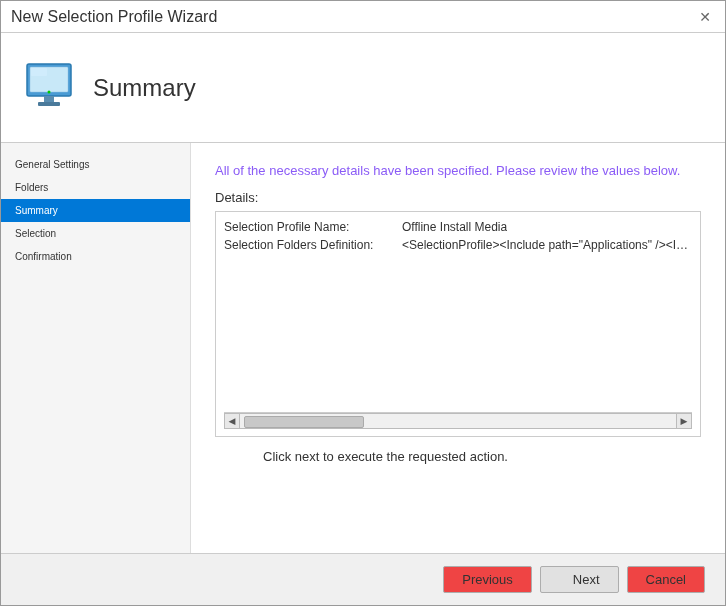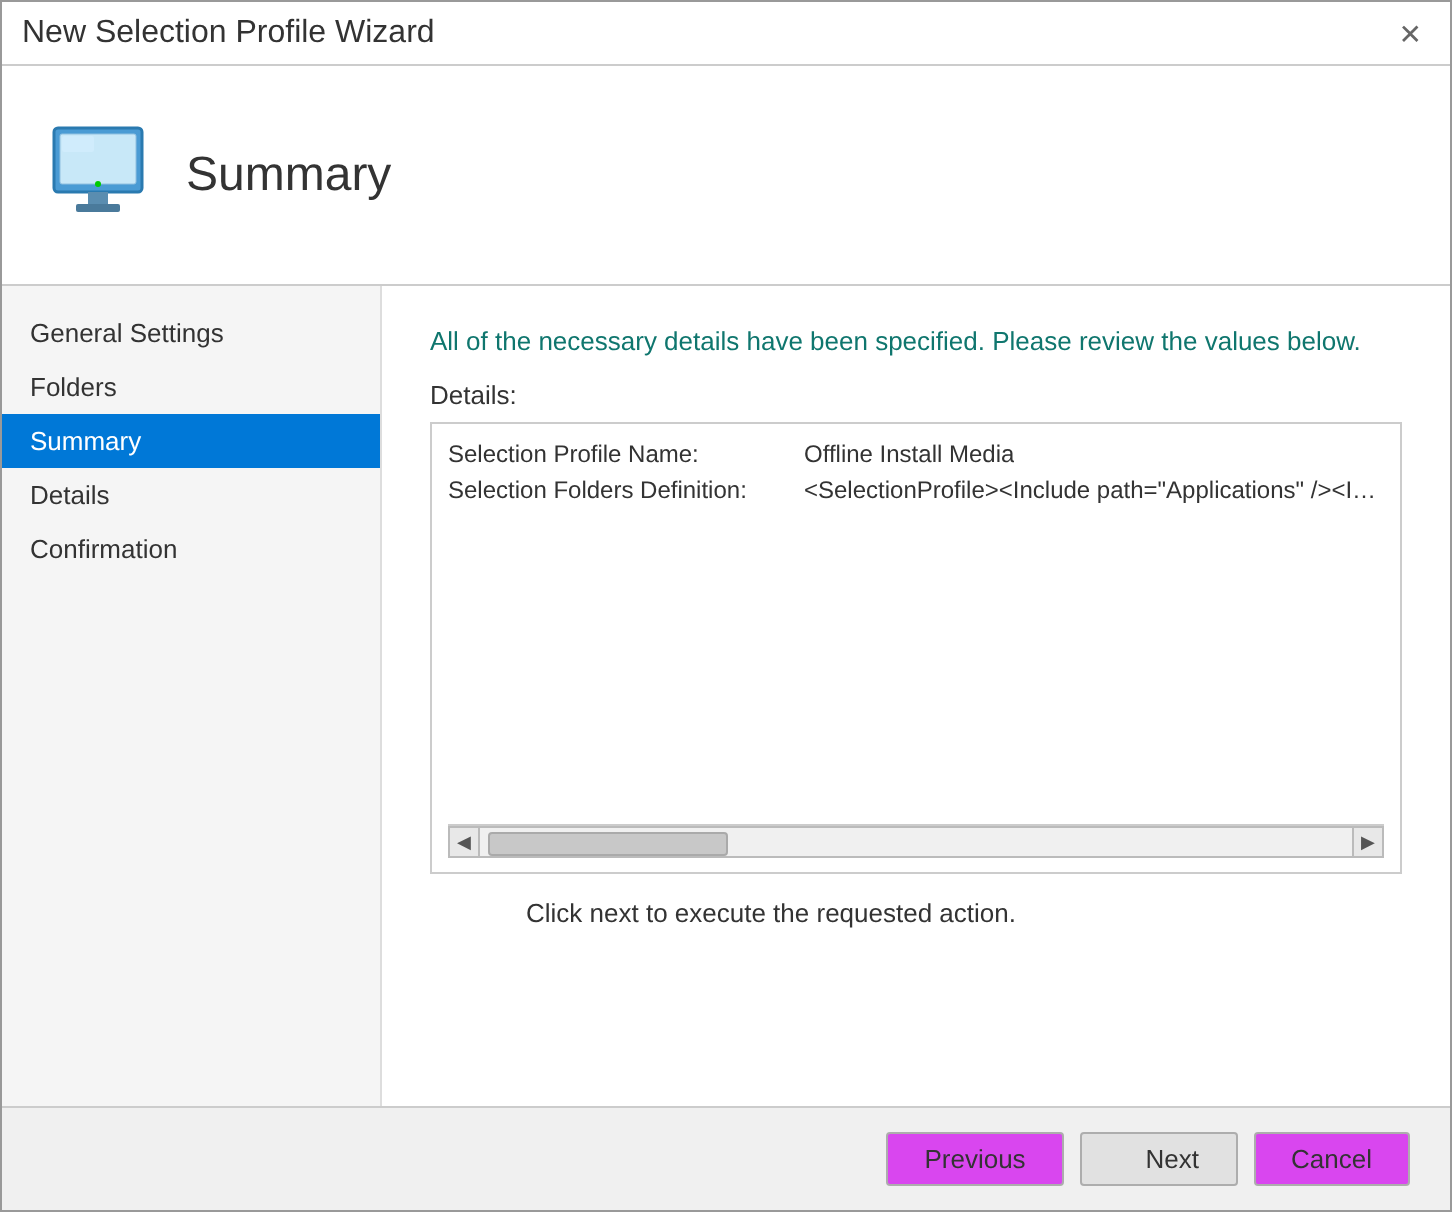--- a/index.html
+++ b/index.html
@@ -61,36 +61,36 @@
     }
     .sidebar {
       width: 190px;
       background: #f5f5f5;
       border-right: 1px solid #ddd;
       padding-top: 10px;
       flex-shrink: 0;
     }
     .sidebar-item {
       padding: 6px 14px;
-      font-size: 13px;
+      font-size: 10px;
       color: #333;
       cursor: pointer;
     }
     .sidebar-item.active {
       background: #0078d7;
       color: #fff;
     }
     .content-area {
       flex: 1;
       background: #fff;
       padding: 20px 24px;
       overflow-y: auto;
     }
     .info-text {
-      color: #0f766e;
+      color: #8b5cf6;
       font-size: 13px;
       margin-bottom: 12px;
     }
     .details-label {
       font-size: 13px;
       color: #333;
       margin-bottom: 6px;
     }
     .details-box {
       border: 1px solid #ccc;
@@ -170,21 +170,21 @@
       display: flex;
       justify-content: flex-end;
       gap: 8px;
       align-items: center;
       height: 52px;
     }
     .btn {
       padding: 5px 18px;
       font-size: 13px;
       border: 1px solid #adadad;
-      background: #d946ef;
+      background: #ef4444;
       cursor: pointer;
       border-radius: 2px;
       color: #333;
       min-width: 75px;
     }
     .btn-primary {
       background: #e1e1e1;
       padding-left: 32px;
     }
     
@@ -223,21 +223,21 @@
     </div>
     <h1 class="header-title">Summary</h1>
   </div>
 
   <div class="main-area">
 
     <div class="sidebar">
       <div class="sidebar-item">General Settings</div>
       <div class="sidebar-item">Folders</div>
       <div class="sidebar-item active">Summary</div>
-      <div class="sidebar-item">Details</div>
+      <div class="sidebar-item">Selection</div>
       <div class="sidebar-item">Confirmation</div>
     </div>
 
     <div class="content-area">
       <p class="info-text">All of the necessary details have been specified.  Please review the values below.</p>
       <p class="details-label">Details:</p>
 
       <div class="details-box">
         <div class="details-row">
           <span class="details-key">Selection Profile Name:</span>

